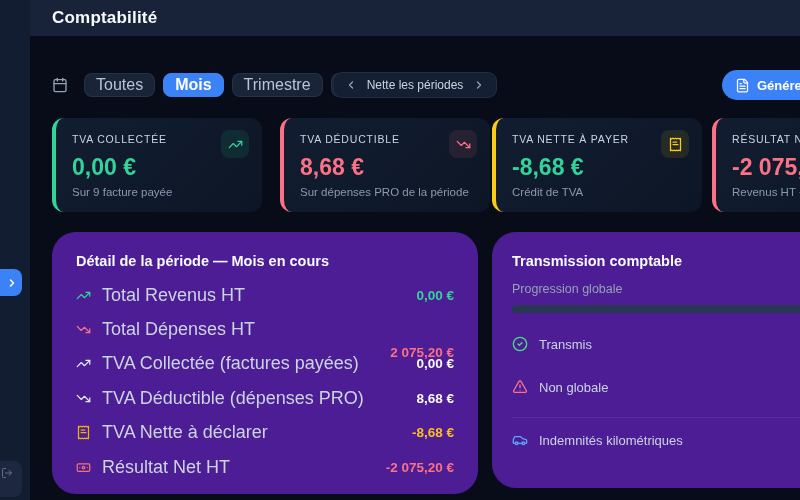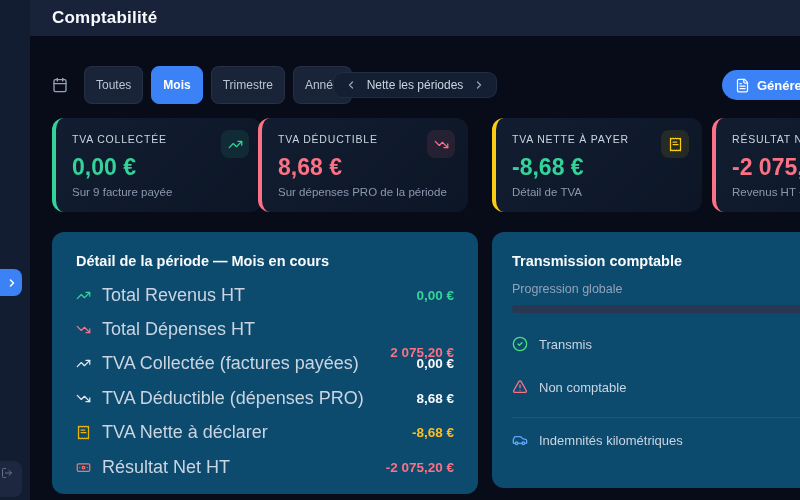--- a/index.html
+++ b/index.html
@@ -31,23 +31,23 @@
   .topbar {
     position:absolute; left:30px; top:0; width:770px; height:36px;
     background:#182239; display:flex; align-items:center; padding-left:22px;
   }
   .topbar h1 { font-size:17px; font-weight:bold; color:#f8fafc; letter-spacing:.2px; }
 
   
   .filter-row { position:absolute; left:52px; top:72px; height:26px; display:flex; align-items:center; }
   .cal-icon { width:16px; height:16px; color:#94a3b8; margin-right:8px; }
   .filter-tab {
-    height:38px; padding:0 11px; margin-left:8px; border-radius:8px;
+    height:24px; padding:0 11px; margin-left:8px; border-radius:8px;
     background:#1a2438; border:1px solid rgba(148,163,184,.10);
-    color:#b9c4d6; font-size:12px; font-family:inherit; cursor:pointer; white-space:nowrap;
+    color:#b9c4d6; font-size:16px; font-family:inherit; cursor:pointer; white-space:nowrap;
   }
   .filter-tab.active { background:#3b82f6; border-color:#3b82f6; color:#fff; font-weight:bold; }
   .period-pill {
     position:absolute; left:333px; top:72px; width:164px; height:26px;
     background:#151f33; border:1px solid rgba(148,163,184,.10); border-radius:9px;
     display:flex; align-items:center; justify-content:space-between; padding:0 11px;
   }
   .period-pill .nav-btn { background:none; border:none; color:#94a3b8; width:12px; height:12px; padding:0; cursor:pointer; }
   .period-pill .nav-btn .icon { width:12px; height:12px; }
   .period-label { font-size:12px; color:#cbd5e1; white-space:nowrap; }
@@ -68,21 +68,21 @@
   .kpi-label { font-size:10.5px; font-weight:normal; letter-spacing:.8px; color:#cbd5e1; white-space:nowrap; }
   .kpi-icon-tile {
     position:absolute; right:13px; top:12px; width:28px; height:28px;
     border-radius:8px; display:flex; align-items:center; justify-content:center;
   }
   .kpi-icon-tile .icon { width:15px; height:15px; }
   .kpi-value { margin-top:9px; font-size:23px; font-weight:bold; white-space:nowrap; }
   .kpi-sub { margin-top:5px; font-size:11.5px; color:#8b99b0; white-space:nowrap; }
 
   
-  .panel { position:absolute; top:232px; background:#0c4a6e; border-radius:12px; }
+  .panel { position:absolute; top:232px; background:#4c1d95; border-radius:24px; }
   .panel-title { font-size:14.5px; font-weight:bold; color:#f8fafc; white-space:nowrap; }
   .detail-panel { left:52px; width:426px; height:262px; padding:21px 24px 0 24px; }
   .detail-rows { margin-top:9px; }
   .detail-row { height:34.4px; display:flex; align-items:center; }
   .detail-row .icon { width:15px; height:15px; margin-right:11px; }
   .detail-label { font-size:18px; color:#cbd5e1; white-space:nowrap; }
   .detail-value { margin-left:auto; font-size:13.5px; font-weight:bold; white-space:nowrap; }
 
   .trans-panel { left:492px; width:360px; height:256px; padding:21px 20px 0 20px; }
   .progress-label { margin-top:13px; font-size:12.5px; color:#94a3b8; }
@@ -175,21 +175,21 @@
         <svg viewBox="0 0 24 24" fill="none" stroke="currentColor" stroke-width="2" stroke-linecap="round" stroke-linejoin="round">
             <path d="M22 7 13.5 15.5 8.5 10.5 2 17"></path>
             <path d="M16 7h6v6"></path>
           </svg>
       </span>
     </div>
     <div class="kpi-value" style="color: rgb(52, 211, 153);">0,00 €</div>
     <div class="kpi-sub">Sur 9 facture payée</div>
   </section>
 
-  <section class="kpi-card" style="left: 258px; border-left-color: rgb(251, 113, 133);">
+  <section class="kpi-card" style="left: 280px; border-left-color: rgb(251, 113, 133);">
     <div class="kpi-label">TVA DÉDUCTIBLE</div>
     <div class="kpi-icon-tile" style="background-color: rgba(251, 113, 133, 0.1); color: rgb(251, 113, 133);">
       <span class="icon">
         <svg viewBox="0 0 24 24" fill="none" stroke="currentColor" stroke-width="2" stroke-linecap="round" stroke-linejoin="round">
             <path d="M22 17 13.5 8.5 8.5 13.5 2 7"></path>
             <path d="M16 17h6v-6"></path>
           </svg>
       </span>
     </div>
     <div class="kpi-value" style="color: rgb(251, 113, 133);">8,68 €</div>
@@ -201,21 +201,21 @@
     <div class="kpi-icon-tile" style="background-color: rgba(250, 204, 21, 0.1); color: rgb(250, 204, 21);">
       <span class="icon">
         <svg viewBox="0 0 24 24" fill="none" stroke="currentColor" stroke-width="2" stroke-linecap="round" stroke-linejoin="round">
             <path d="M4 2v20l2-1 2 1 2-1 2 1 2-1 2 1 2-1 2 1V2l-2 1-2-1-2 1-2-1-2 1-2-1-2 1Z"></path>
             <path d="M14 8H8"></path>
             <path d="M16 12H8"></path>
           </svg>
       </span>
     </div>
     <div class="kpi-value" style="color: rgb(52, 211, 153);">-8,68 €</div>
-    <div class="kpi-sub">Détail de TVA</div>
+    <div class="kpi-sub">Crédit de TVA</div>
   </section>
 
   <section class="kpi-card" style="left: 712px; border-left-color: rgb(251, 113, 133);">
     <div class="kpi-label">RÉSULTAT NET HT</div>
 
     <div class="kpi-value" style="color: rgb(251, 113, 133);">-2 075,20 €</div>
     <div class="kpi-sub">Revenus HT − Dépenses HT</div>
   </section>
 
   <section class="panel detail-panel">
@@ -311,21 +311,21 @@
     </div>
 
     <div class="trans-row">
       <span class="icon" style="color: rgb(251, 113, 133);">
         <svg viewBox="0 0 24 24" fill="none" stroke="currentColor" stroke-width="2" stroke-linecap="round" stroke-linejoin="round">
             <path d="m21.73 18-8-14a2 2 0 0 0-3.48 0l-8 14A2 2 0 0 0 4 20h16a2 2 0 0 0 1.73-2Z"></path>
             <path d="M12 9v4"></path>
             <path d="M12 17h.01"></path>
           </svg>
       </span>
-      <span class="trans-row-label">Non comptable</span>
+      <span class="trans-row-label">Non globale</span>
     </div>
 
     <div class="trans-divider"></div>
 
     <div class="trans-row after-divider">
       <span class="icon" style="color: rgb(96, 165, 250);">
         <svg viewBox="0 0 24 24" fill="none" stroke="currentColor" stroke-width="2" stroke-linecap="round" stroke-linejoin="round">
             <path d="M19 17h2c.6 0 1-.4 1-1v-3c0-.9-.7-1.7-1.5-1.9C18.7 10.6 16 10 16 10s-1.3-1.4-2.2-2.3c-.5-.4-1.1-.7-1.8-.7H5c-.6 0-1.1.4-1.4.9l-1.4 2.9A3.7 3.7 0 0 0 2 12v4c0 .6.4 1 1 1h2"></path>
             <circle cx="7" cy="17" r="2"></circle>
             <path d="M9 17h6"></path>

